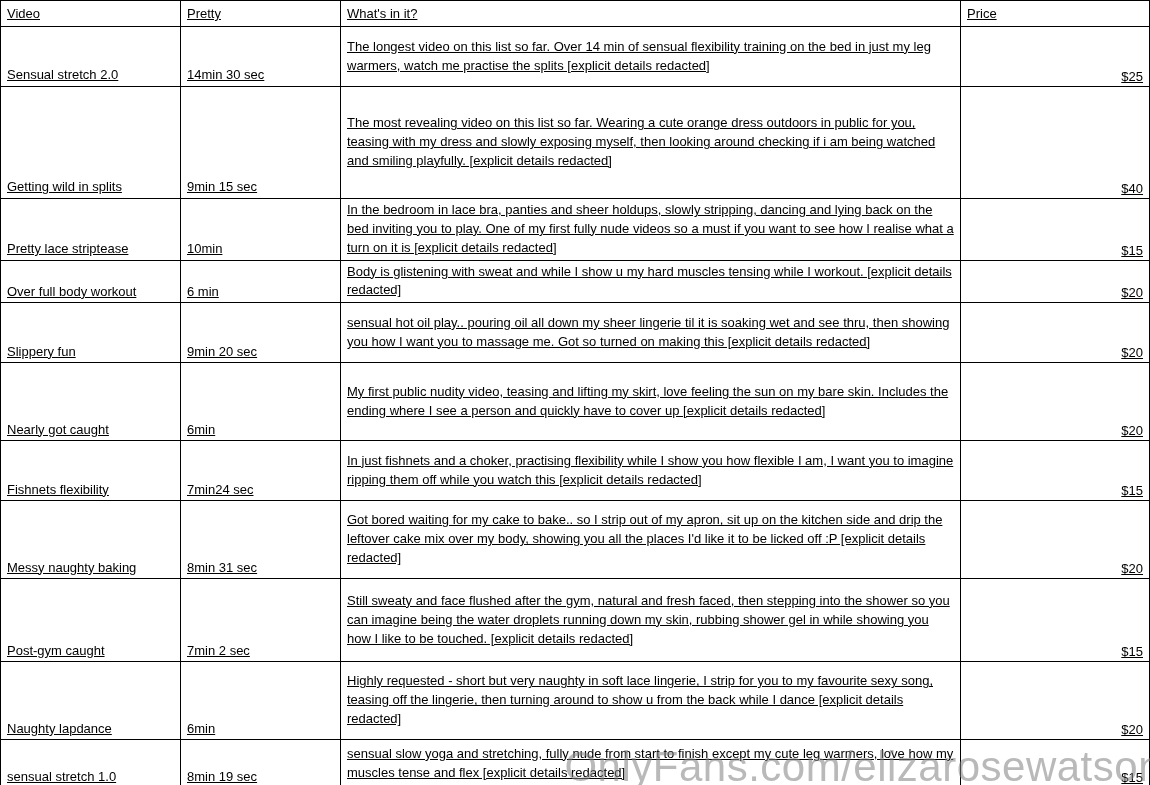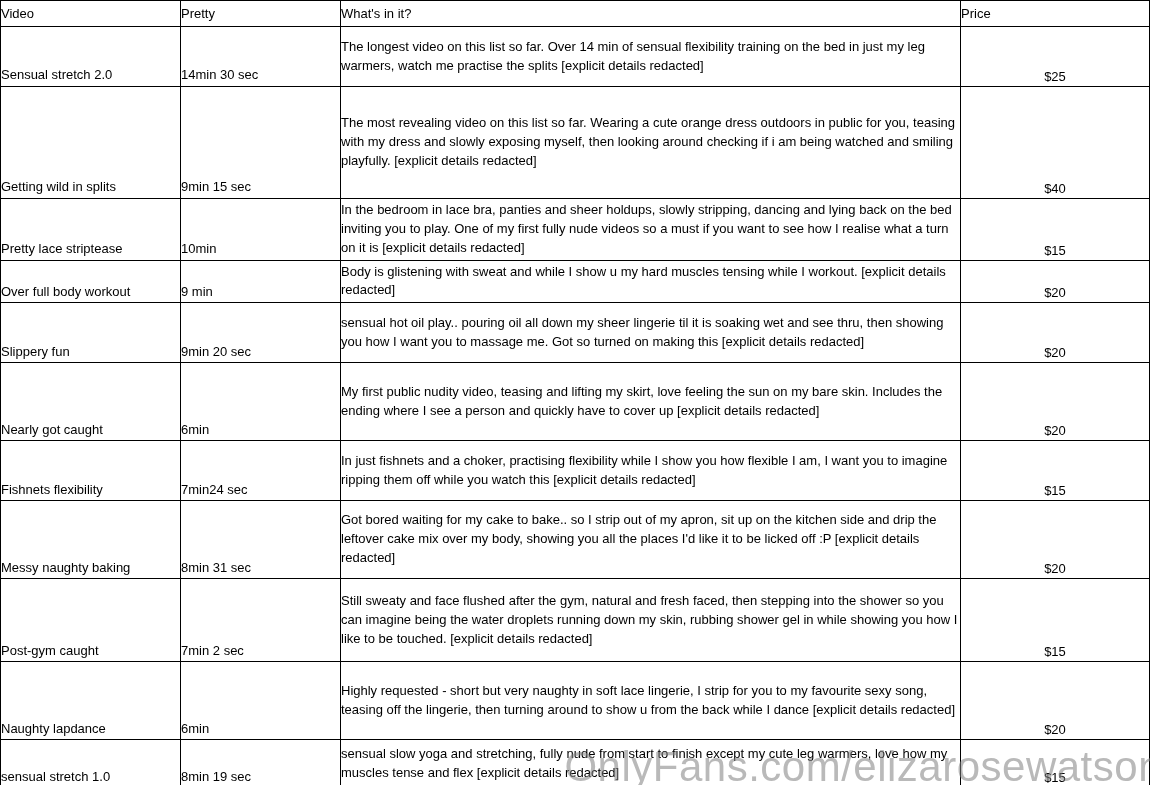--- a/index.html
+++ b/index.html
@@ -13,23 +13,24 @@
     font-size: 13px;
     color: #000000;
   }
   table.sheet {
     border-collapse: collapse;
     table-layout: fixed;
     width: 1149px;
   }
   table.sheet th, table.sheet td {
     border: 1px solid #000000;
-    padding: 2px 0;
+    padding: 2px 6px;
     overflow: hidden;
     word-wrap: break-word;
+    text-decoration: underline;
   }
   table.sheet th {
     font-weight: normal;
     text-align: left;
     vertical-align: middle;
     height: 21px;
   }
   col.c-video  { width: 180px; }
   col.c-length { width: 160px; }
   col.c-desc   { width: 620px; }
@@ -38,21 +39,21 @@
     vertical-align: bottom;
     padding-bottom: 5px;
     line-height: 1.35;
   }
   td.cell-description {
     vertical-align: middle;
     line-height: 1.45;
   }
   td.cell-price {
     vertical-align: bottom;
-    text-align: center;
+    text-align: right;
     padding-bottom: 5px;
     padding-right: 6px;
   }
   #watermark {
     position: absolute;
     right: -12px;
     bottom: -6px;
     font-size: 42px;
     color: #808080;
     opacity: 0.55;
@@ -94,21 +95,21 @@
           <td class="cell-price">$40</td>
         </tr>
         <tr style="height: 60px;">
           <td class="cell-video">Pretty lace striptease</td>
           <td class="cell-length">10min</td>
           <td class="cell-description">In the bedroom in lace bra, panties and sheer holdups, slowly stripping, dancing and lying back on the bed inviting you to play. One of my first fully nude videos so a must if you want to see how I realise what a turn on it is [explicit details redacted]</td>
           <td class="cell-price">$15</td>
         </tr>
         <tr style="height: 42px;">
           <td class="cell-video">Over full body workout</td>
-          <td class="cell-length">9 min</td>
+          <td class="cell-length">6 min</td>
           <td class="cell-description">Body is glistening with sweat and while I show u my hard muscles tensing while I workout. [explicit details redacted]</td>
           <td class="cell-price">$20</td>
         </tr>
         <tr style="height: 60px;">
           <td class="cell-video">Slippery fun</td>
           <td class="cell-length">9min 20 sec</td>
           <td class="cell-description">sensual hot oil play.. pouring oil all down my sheer lingerie til it is soaking wet and see thru, then showing you how I want you to massage me. Got so turned on making this [explicit details redacted]</td>
           <td class="cell-price">$20</td>
         </tr>
         <tr style="height: 78px;">

